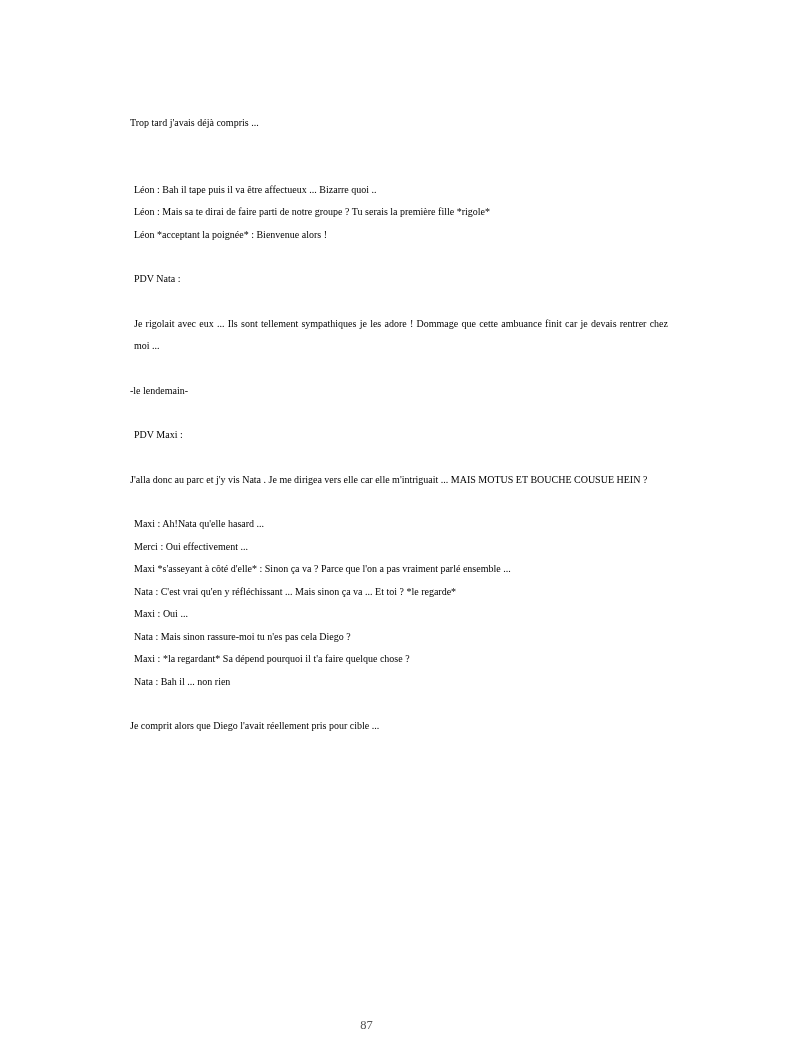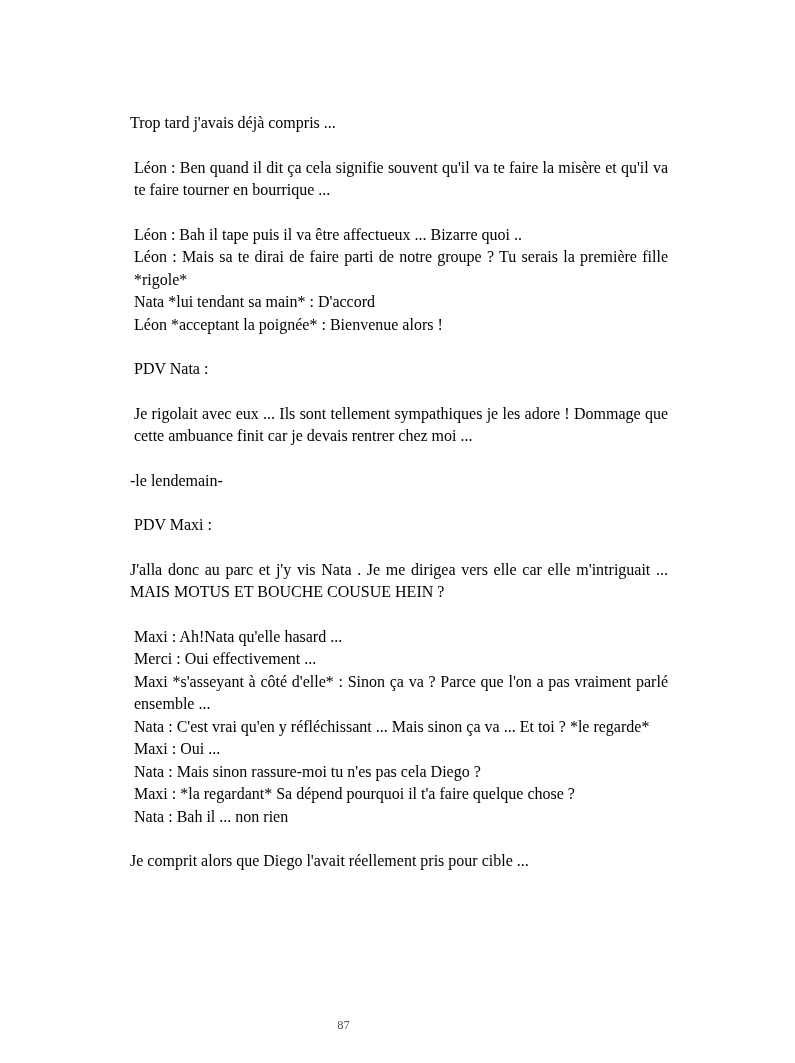--- a/index.html
+++ b/index.html
@@ -23,55 +23,54 @@
     height: 1063px;
     background: #ffffff;
   }
   .content {
     position: absolute;
     left: 130px;
     top: 112px;
     width: 538px;
   }
   .para {
-    font-size: 16px;
+    font-size: 10px;
     line-height: 22.5px;
     text-align: justify;
     margin: 0;
     text-indent: 0;
   }
   .gap-lg { height: 22px; }
   .indent1 { padding-left: 4px; }
   .nojust { text-align: left; }
   .pagenum {
     position: absolute;
     left: 0;
     top: 1018px;
     width: 687px;
     text-align: center;
     font-size: 12.5px;
     color: #555555;
     font-family: "Liberation Serif", serif;
+    padding-left: 23px;
   }
 </style>
 </head>
 <body>
 
 <div class="page">
   <div class="content">
 
     <p class="para nojust">Trop tard j'avais déjà compris ...</p>
     <div class="gap-lg"></div>
 
-    <p class="para indent1">Léon : Ben quand il dit ça cela signifie souvent qu'il va te faire la misère et qu'il va te faire tourner en bourrique ...</p>
     <div class="gap-lg"></div>
 
     <p class="para nojust indent1">Léon : Bah il tape puis il va être affectueux ... Bizarre quoi ..</p>
     <p class="para indent1">Léon : Mais sa te dirai de faire parti de notre groupe ? Tu serais la première fille *rigole*</p>
-    <p class="para nojust indent1">Nata *lui tendant sa main* : D'accord</p>
     <p class="para nojust indent1">Léon *acceptant la poignée* : Bienvenue alors !</p>
     <div class="gap-lg"></div>
 
     <p class="para nojust indent1">PDV Nata :</p>
     <div class="gap-lg"></div>
 
     <p class="para indent1">Je rigolait avec eux ... Ils sont tellement sympathiques je les adore ! Dommage que cette ambuance finit car je devais rentrer chez moi ...</p>
     <div class="gap-lg"></div>
 
     <p class="para nojust">-le lendemain-</p>

